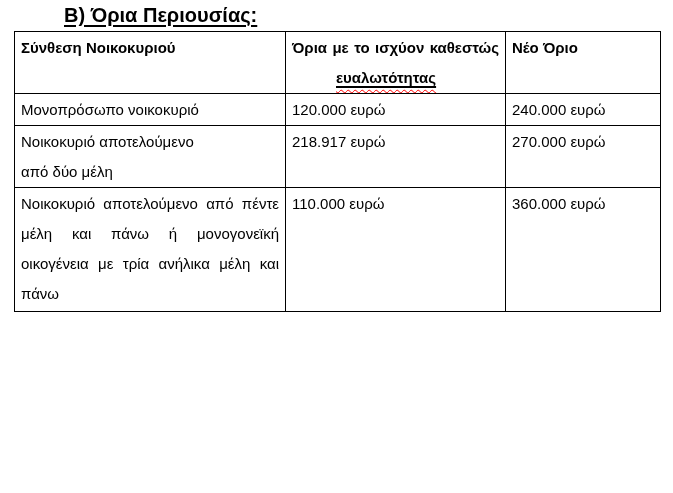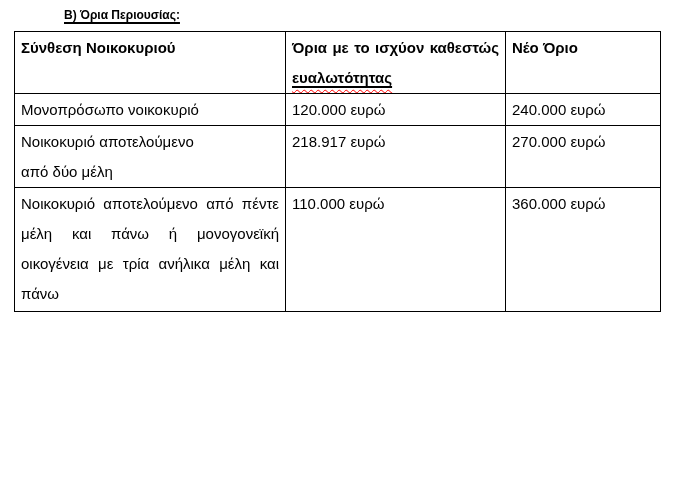--- a/index.html
+++ b/index.html
@@ -12,21 +12,21 @@
   body{
     width:673px;height:493px;
     background:var(--bg);
     font-family:"Liberation Sans", sans-serif;
     color:var(--text);
     -webkit-font-smoothing:antialiased;
   }
   .page{position:relative;width:673px;height:493px;background:var(--bg);overflow:hidden;}
   .doc-title{
     position:absolute;left:64px;top:5px;
-    font-size:12px;font-weight:bold;
+    font-size:20px;font-weight:bold;
     text-decoration:underline;
     text-decoration-thickness:1.5px;
     text-underline-offset:3px;
     line-height:20px;
   }
   table.ptable{
     position:absolute;left:14px;top:31px;
     width:646px;
     border-collapse:collapse;
     table-layout:fixed;
@@ -57,20 +57,21 @@
     text-decoration:underline;
     text-decoration-thickness:1.5px;
     text-underline-offset:3px;
   }
   .spell{
     text-decoration-line:underline;
     text-decoration-style:wavy;
     text-decoration-color:var(--spell);
     text-decoration-thickness:1px;
     text-underline-offset:6px;
+    margin-left:44px;
   }
 </style>
 </head>
 <body>
 
 <div class="page">
 
   <div class="doc-title">Β) Όρια Περιουσίας:</div>
 
   <table class="ptable">

